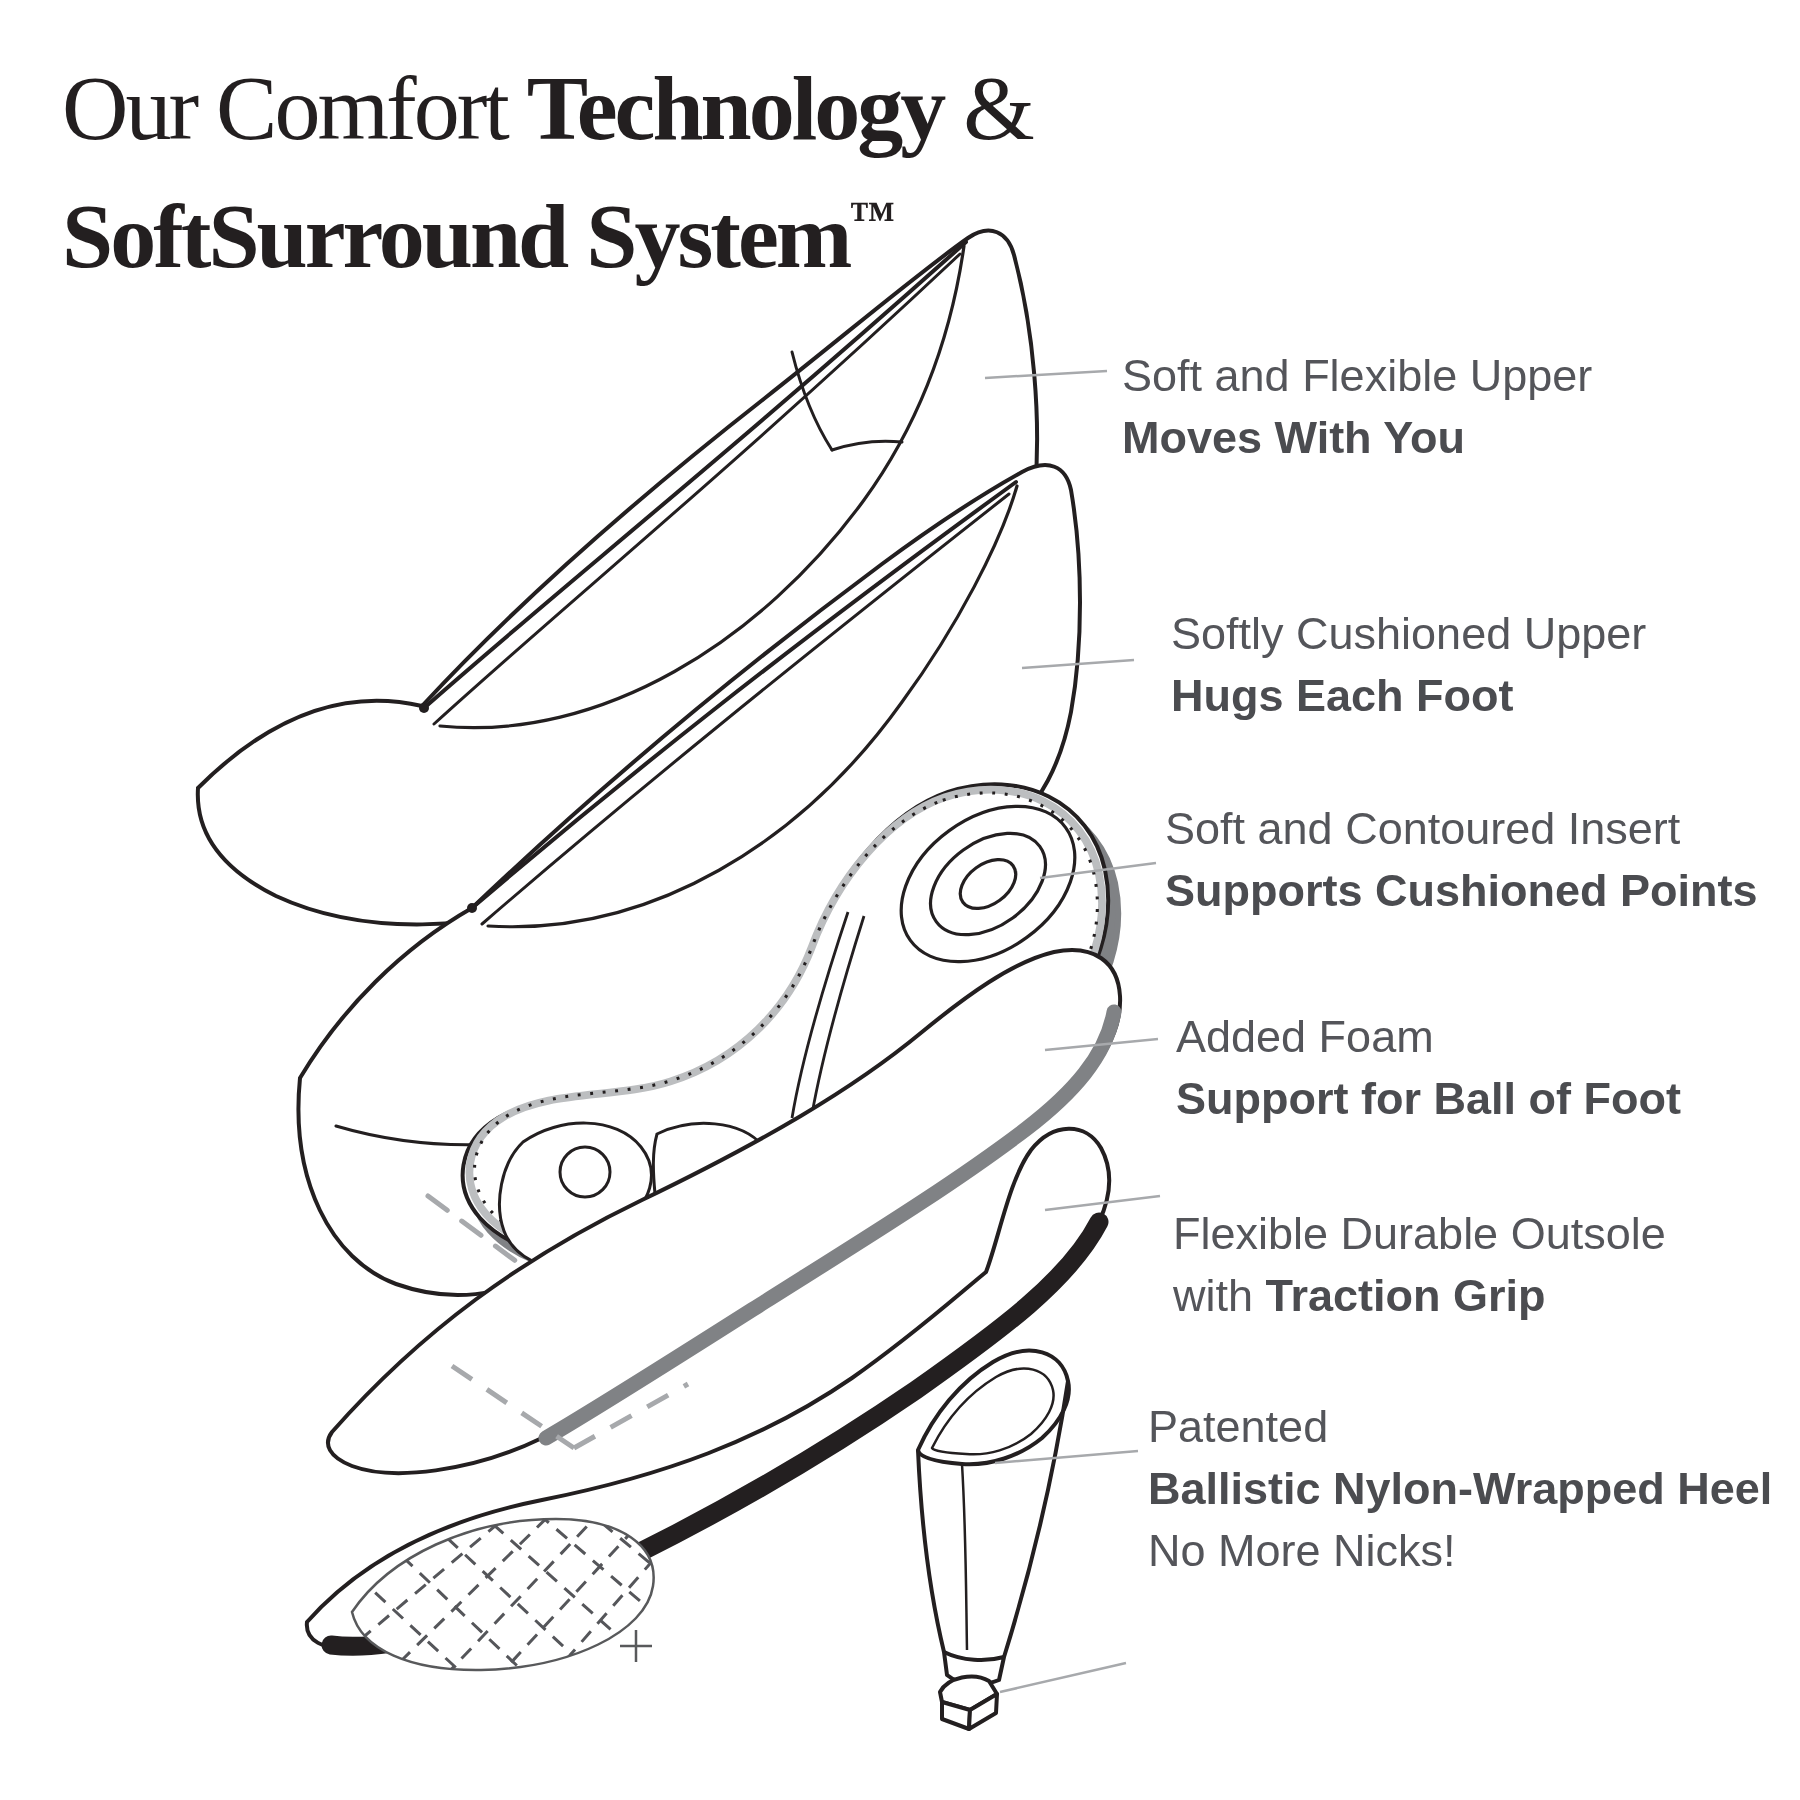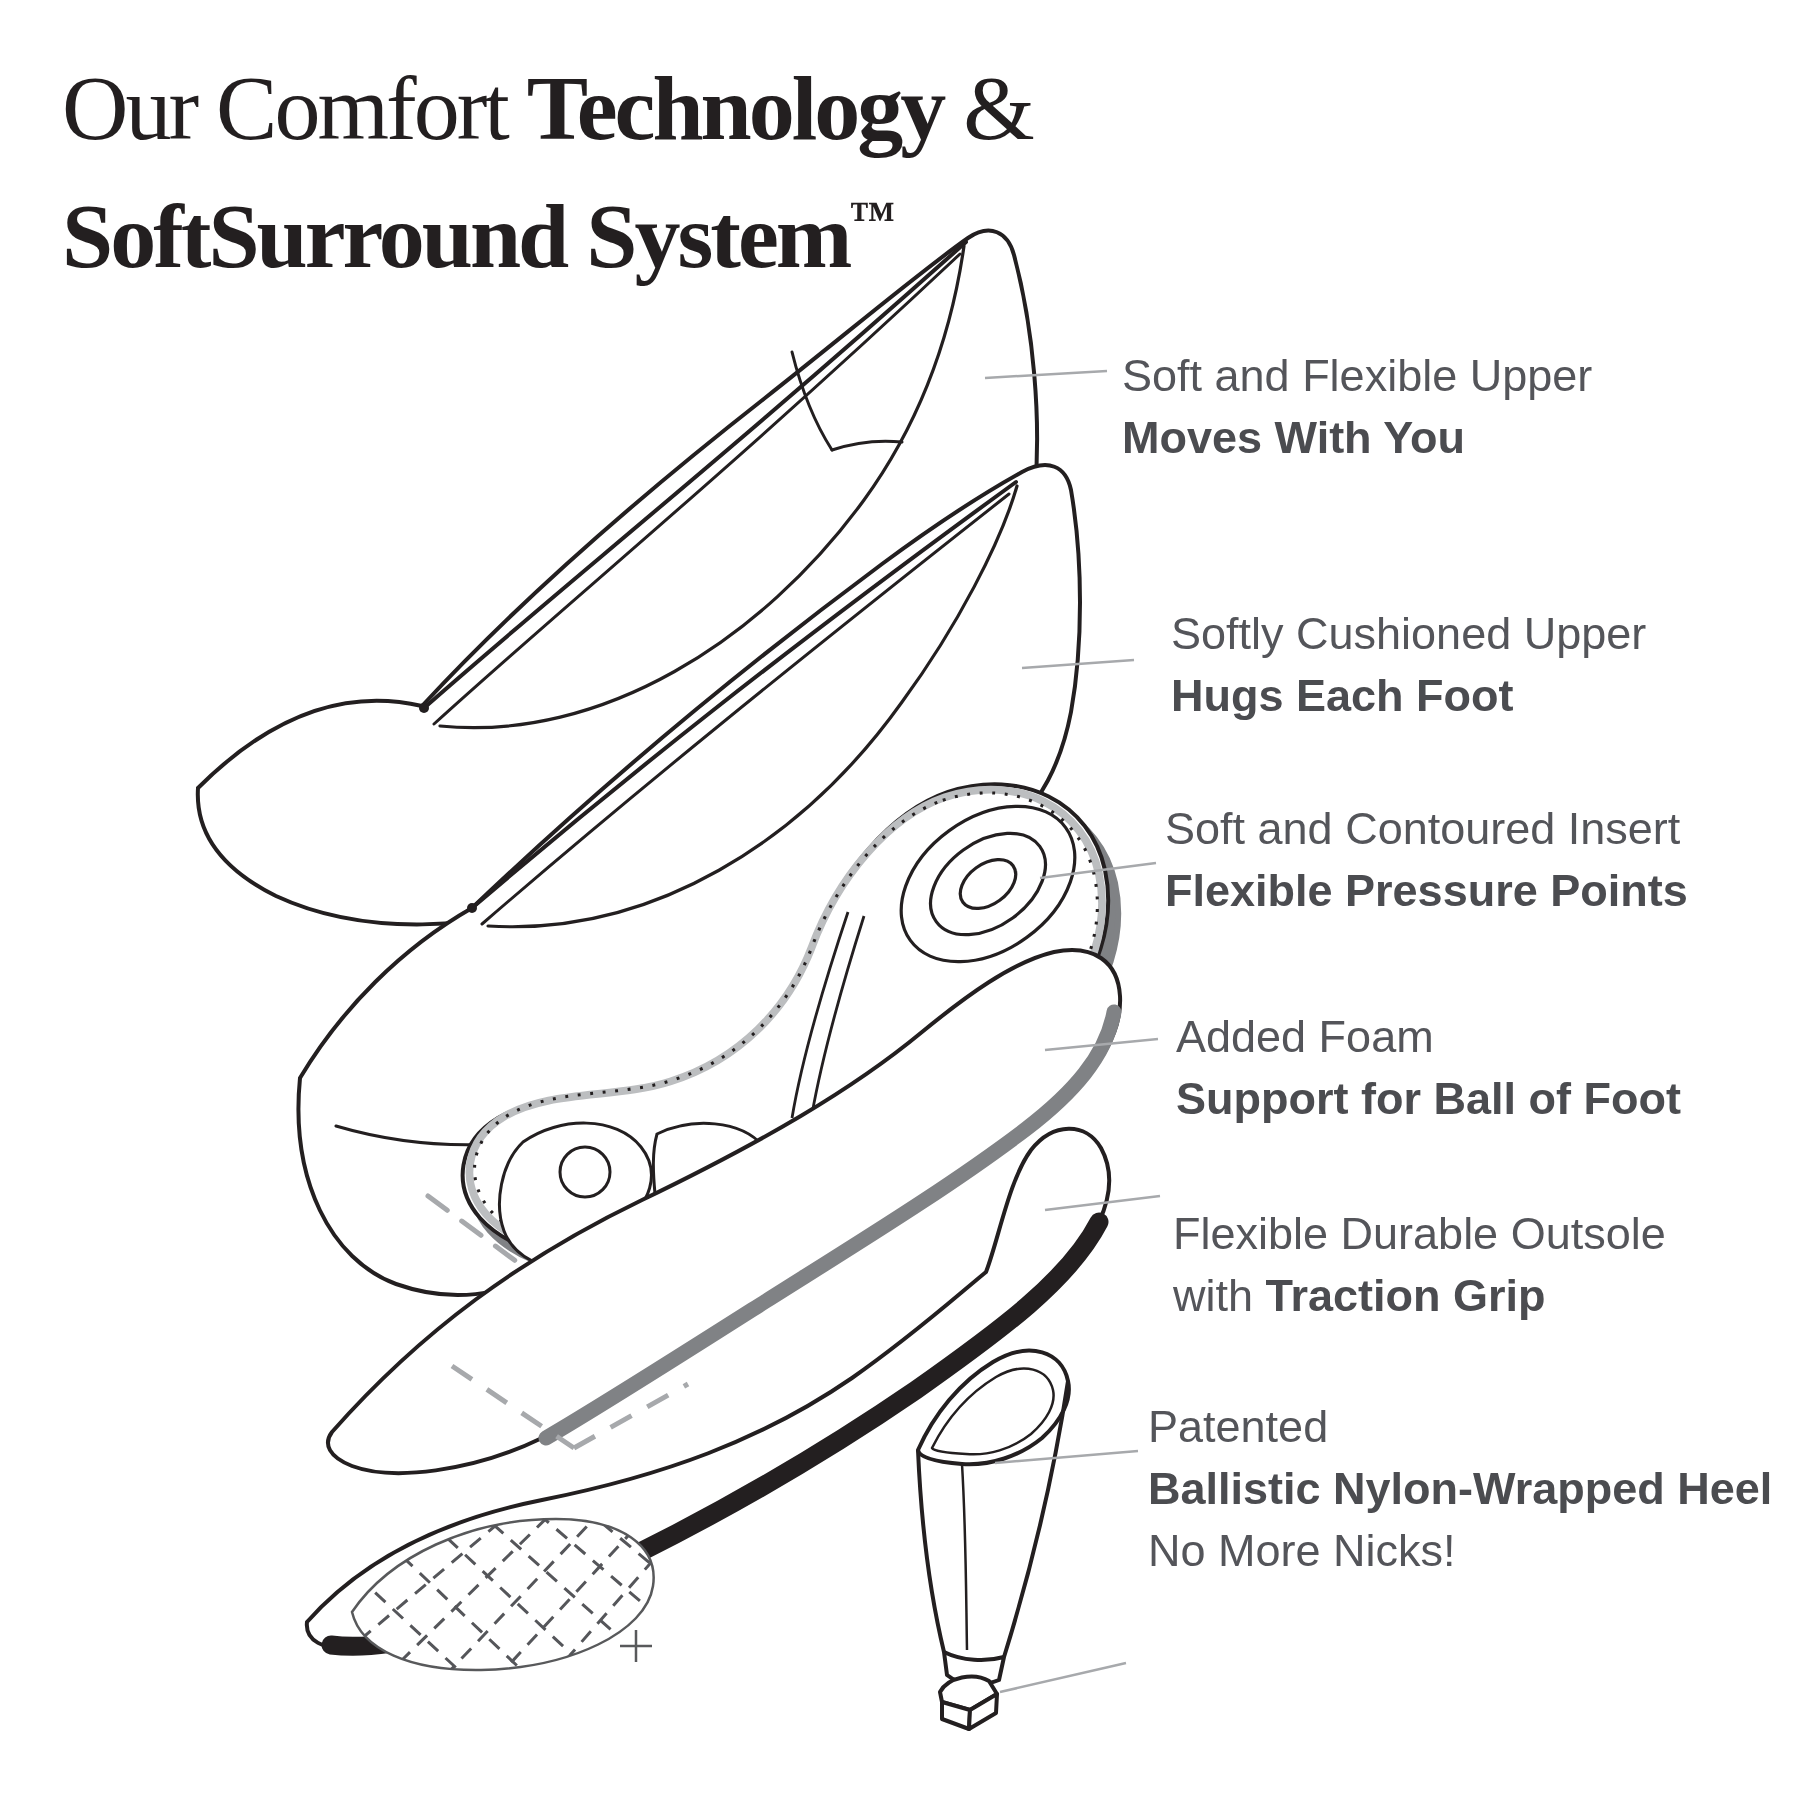--- a/index.html
+++ b/index.html
@@ -130,21 +130,21 @@
     <div class="b">Moves With You</div>
   </div>
 
   <div class="callout c2">
     <div>Softly Cushioned Upper</div>
     <div class="b">Hugs Each Foot</div>
   </div>
 
   <div class="callout c3">
     <div>Soft and Contoured Insert</div>
-    <div class="b">Flexible Pressure Points</div>
+    <div class="b">Supports Cushioned Points</div>
   </div>
 
   <div class="callout c4">
     <div>Added Foam</div>
     <div class="b">Support for Ball of Foot</div>
   </div>
 
   <div class="callout c5">
     <div>Flexible Durable Outsole</div>
     <div><span>with </span><span class="b">Traction Grip</span></div>

